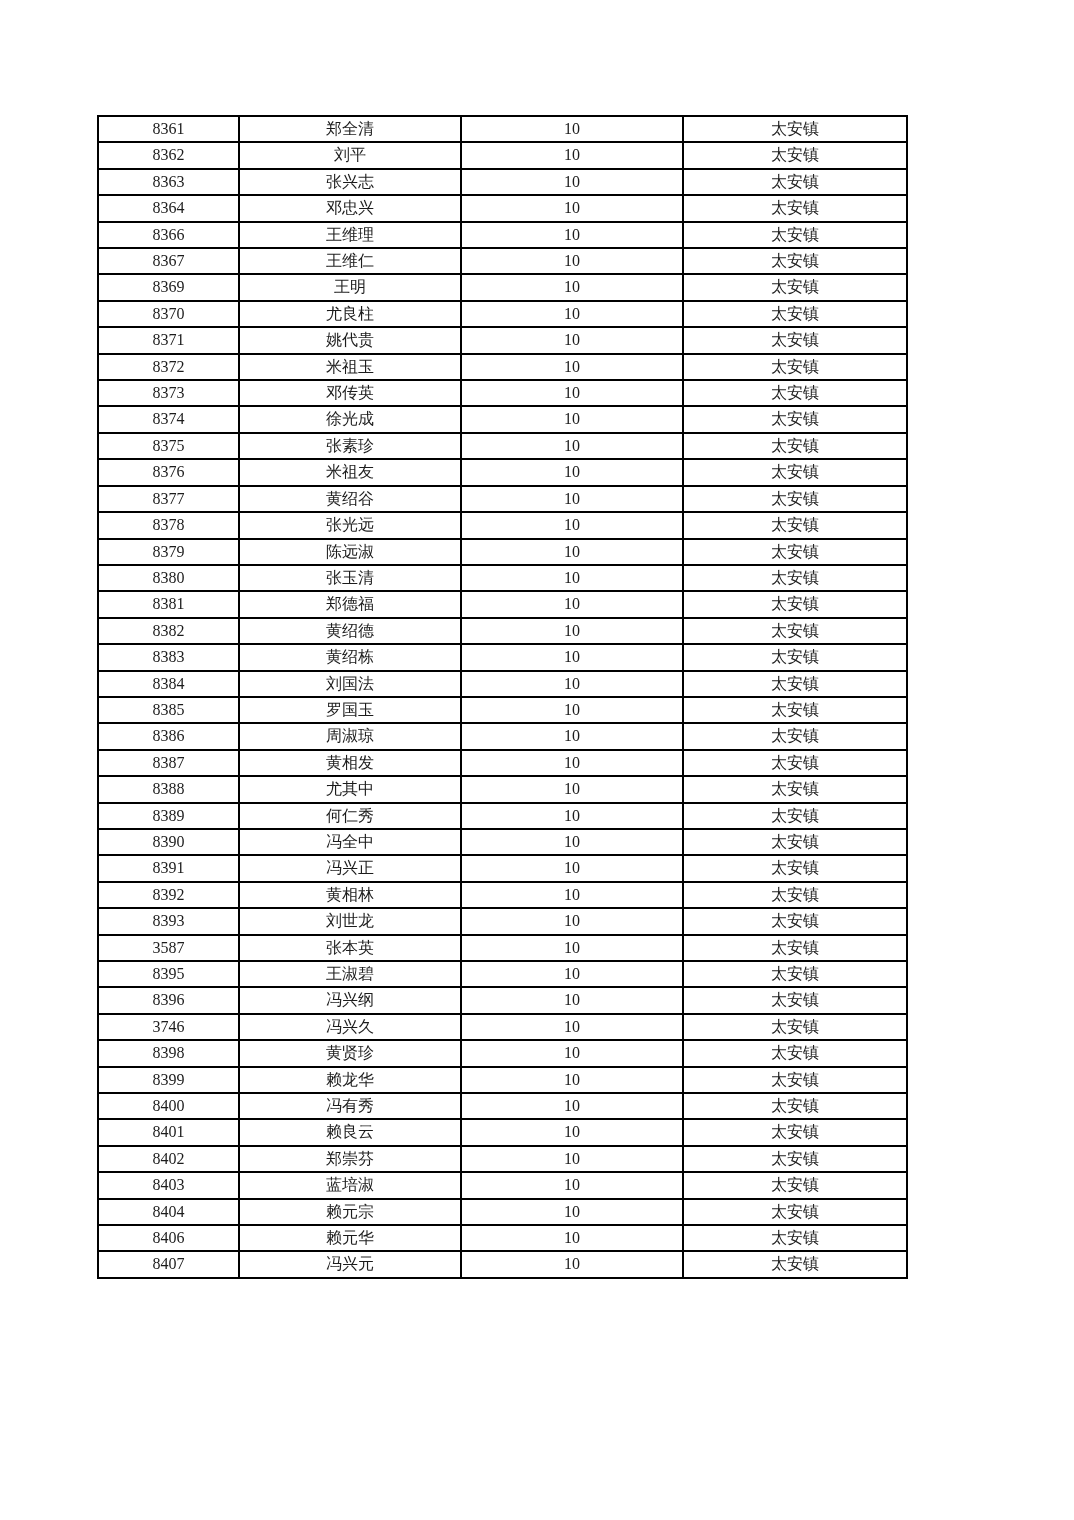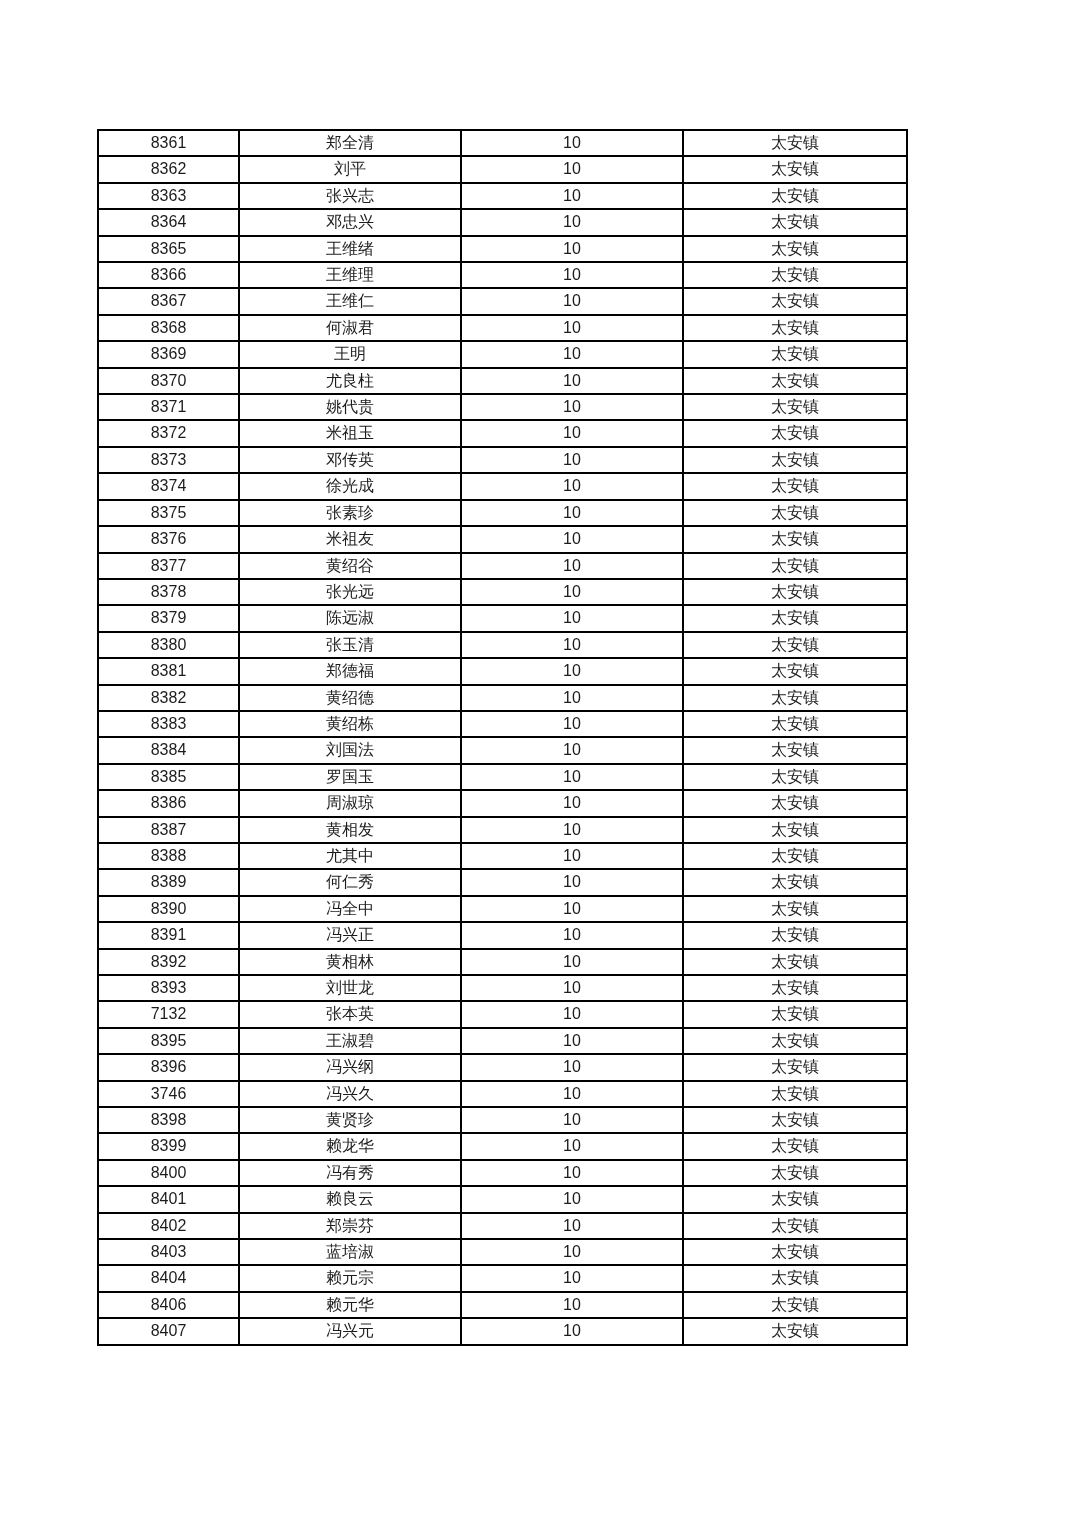--- a/index.html
+++ b/index.html
@@ -10,25 +10,25 @@
   .sheet {
     position: relative;
     width: 1074px;
     height: 1520px;
     background: #ffffff;
     overflow: hidden;
   }
   table.records {
     position: absolute;
     left: 97px;
-    top: 129px;
+    top: 115px;
     width: 809px;
     border-collapse: collapse;
     table-layout: fixed;
-    font-family: Liberation Sans, sans-serif;
+    font-family: Liberation Serif, serif;
     font-size: 16px;
     color: #1c1c1c;
   }
   table.records td {
     border: 2px solid #000000;
     height: 24.4px;
     padding: 0;
     text-align: center;
     vertical-align: middle;
     white-space: nowrap;
@@ -70,44 +70,32 @@
           <td>10</td>
           <td>太安镇</td>
         </tr>
         <tr>
           <td>8364</td>
           <td>邓忠兴</td>
           <td>10</td>
           <td>太安镇</td>
         </tr>
         <tr>
-          <td>8365</td>
-          <td>王维绪</td>
-          <td>10</td>
-          <td>太安镇</td>
-        </tr>
-        <tr>
           <td>8366</td>
           <td>王维理</td>
           <td>10</td>
           <td>太安镇</td>
         </tr>
         <tr>
           <td>8367</td>
           <td>王维仁</td>
           <td>10</td>
           <td>太安镇</td>
         </tr>
         <tr>
-          <td>8368</td>
-          <td>何淑君</td>
-          <td>10</td>
-          <td>太安镇</td>
-        </tr>
-        <tr>
           <td>8369</td>
           <td>王明</td>
           <td>10</td>
           <td>太安镇</td>
         </tr>
         <tr>
           <td>8370</td>
           <td>尤良柱</td>
           <td>10</td>
           <td>太安镇</td>
@@ -244,21 +232,21 @@
           <td>10</td>
           <td>太安镇</td>
         </tr>
         <tr>
           <td>8393</td>
           <td>刘世龙</td>
           <td>10</td>
           <td>太安镇</td>
         </tr>
         <tr>
-          <td>7132</td>
+          <td>3587</td>
           <td>张本英</td>
           <td>10</td>
           <td>太安镇</td>
         </tr>
         <tr>
           <td>8395</td>
           <td>王淑碧</td>
           <td>10</td>
           <td>太安镇</td>
         </tr>

